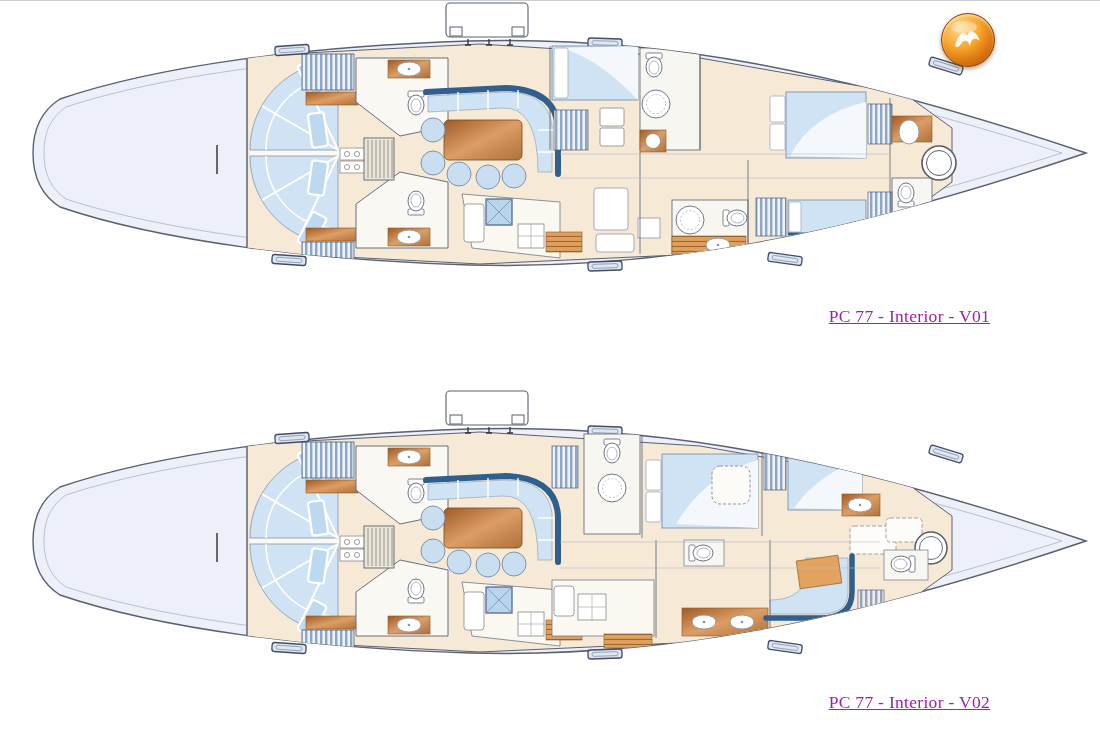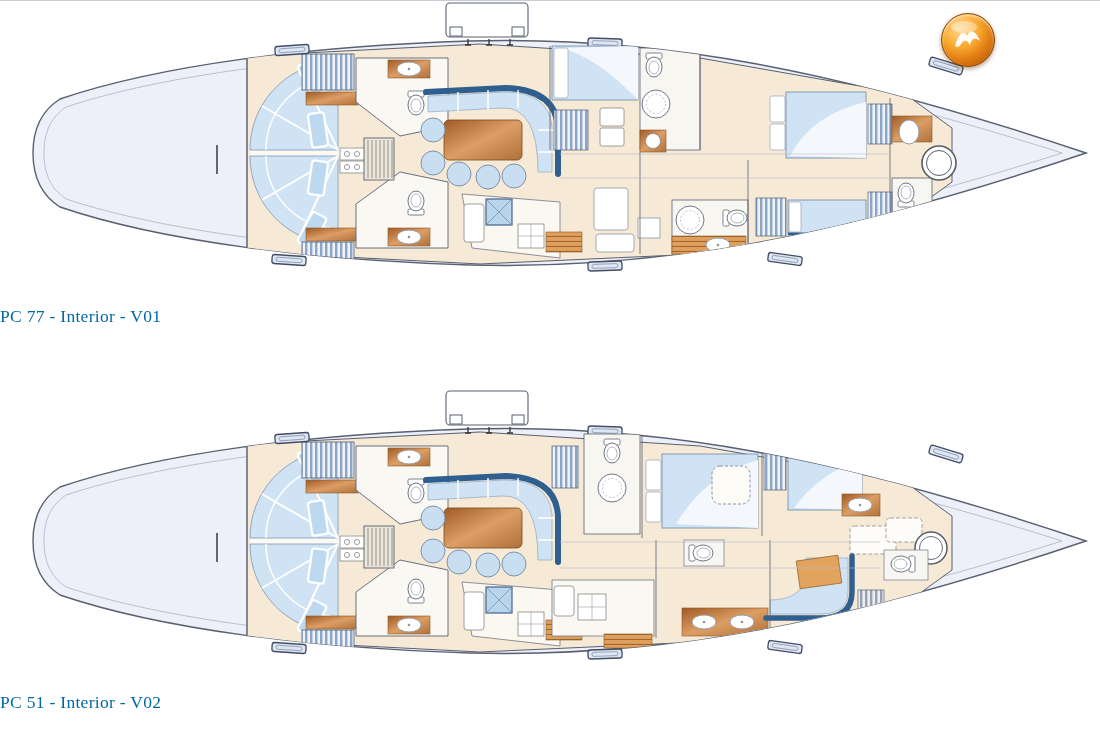--- a/index.html
+++ b/index.html
@@ -2,22 +2,22 @@
 <html><head>
 <meta charset="utf-8">
 <style>
   html,body{margin:0;padding:0;background:#fff;}
   #stage{position:relative;width:1100px;height:733px;background:#ffffff;overflow:hidden;
          font-family:"Liberation Serif","DejaVu Serif",serif;}
   .scanline{position:absolute;top:0;left:0;width:1100px;height:1px;background:#c9ccd3;}
   .plan{position:absolute;left:0;width:1100px;height:305px;}
   #plan-v01{top:2px;}
   #plan-v02{top:390px;}
-  .caption{position:absolute;left:0;width:990px;text-align:left;
-           font-size:17.5px;letter-spacing:.3px;color:#0369a1;}
+  .caption{position:absolute;left:0;width:990px;text-align:right;
+           font-size:17.5px;letter-spacing:.3px;color:#a21caf;text-decoration:underline;}
   #cap-v01{top:306px;}
   #cap-v02{top:692px;}
   .logo{position:absolute;left:941px;top:13px;width:52px;height:52px;border-radius:50%;
         background:radial-gradient(circle at 35% 28%, #ffd992 0%, #f8a82e 38%, #e07c12 62%, #a64a06 100%);
         box-shadow:0 2px 4px rgba(90,50,0,.45), inset 0 2px 3px rgba(255,255,255,.55);
         border:1px solid #8a4206;}
   .logo svg{position:absolute;left:0;top:0;}
   svg{display:block;}
 </style>
 </head>
@@ -333,21 +333,21 @@
         <use href="#aftV01"></use>
   </svg>
   <figcaption id="cap-v01" class="caption">PC 77 - Interior - V01</figcaption>
 </figure>
 
 <figure style="margin:0">
   <svg id="plan-v02" class="plan" viewBox="0 0 1100 305">
     <use href="#planCommon"></use>
         <use href="#aftV02"></use>
   </svg>
-  <figcaption id="cap-v02" class="caption">PC 51 - Interior - V02</figcaption>
+  <figcaption id="cap-v02" class="caption">PC 77 - Interior - V02</figcaption>
 </figure>
 
 <div class="logo">
   <svg width="52" height="52" viewBox="-26 -26 52 52">
     <path d="M-13 6 C-10 -6 -4 -11 -1 -4 C1 -12 8 -10 12 1 C7 -3 3 -2 2 6 C0 0 -4 -1 -7 4 C-9 7 -11 8 -13 6 Z" fill="#ffffff" opacity=".95"></path>
     <ellipse cx="-4" cy="-13" rx="13" ry="6" fill="#ffffff" opacity=".35"></ellipse>
   </svg>
 </div>
 
 </div>

